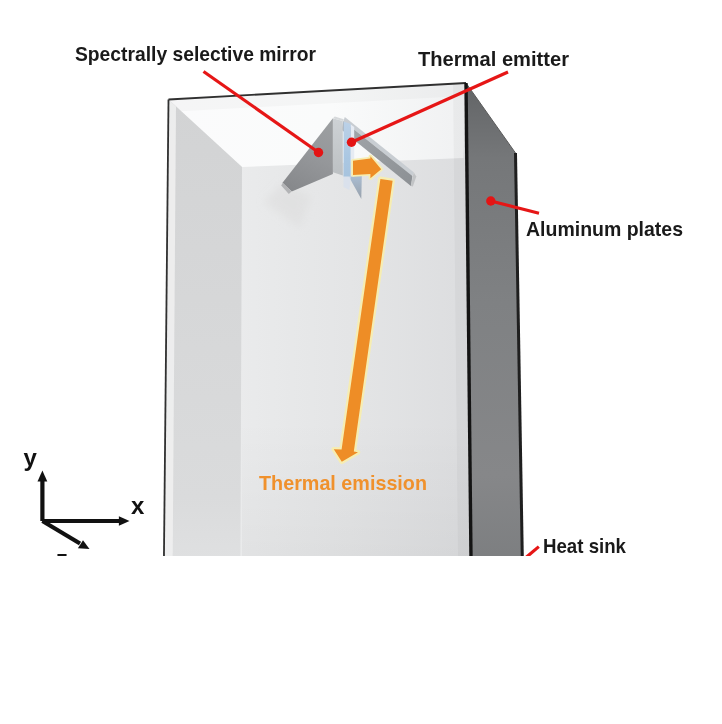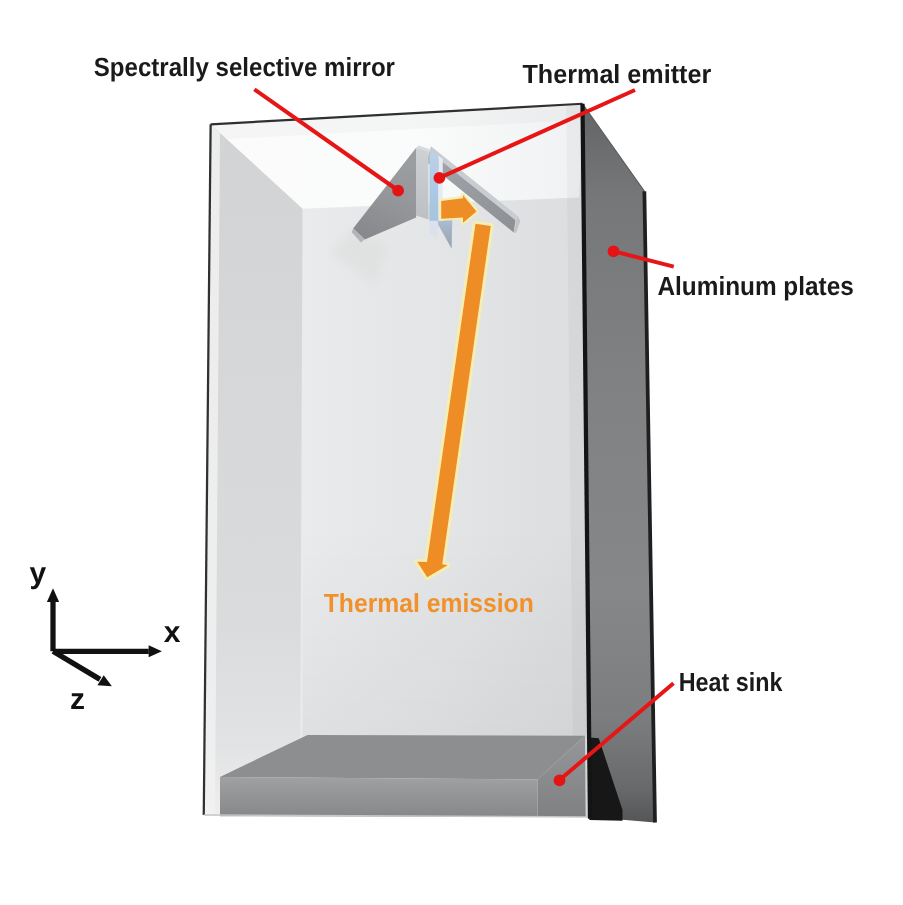--- a/index.html
+++ b/index.html
@@ -1,16 +1,16 @@
 <!DOCTYPE html>
 <html><head>
 <meta charset="utf-8">
 <style>
   html,body{margin:0;padding:0;background:#ffffff;}
-  .wrap{position:relative;width:722px;height:724px;font-family:"Liberation Sans", sans-serif;}
+  .wrap{position:relative;width:722px;height:556px;font-family:"Liberation Sans", sans-serif;}
   svg{position:absolute;left:0;top:0;}
   text{font-family:"Liberation Sans", sans-serif;font-weight:bold;}
 </style>
 </head>
 <body>
 <div class="wrap">
 <svg width="722" height="724" viewBox="0 0 722 724">
 <defs>
   <linearGradient id="front" x1="168" y1="0" x2="472" y2="0" gradientUnits="userSpaceOnUse">
     <stop offset="0" stop-color="#f0f0f0"></stop>

